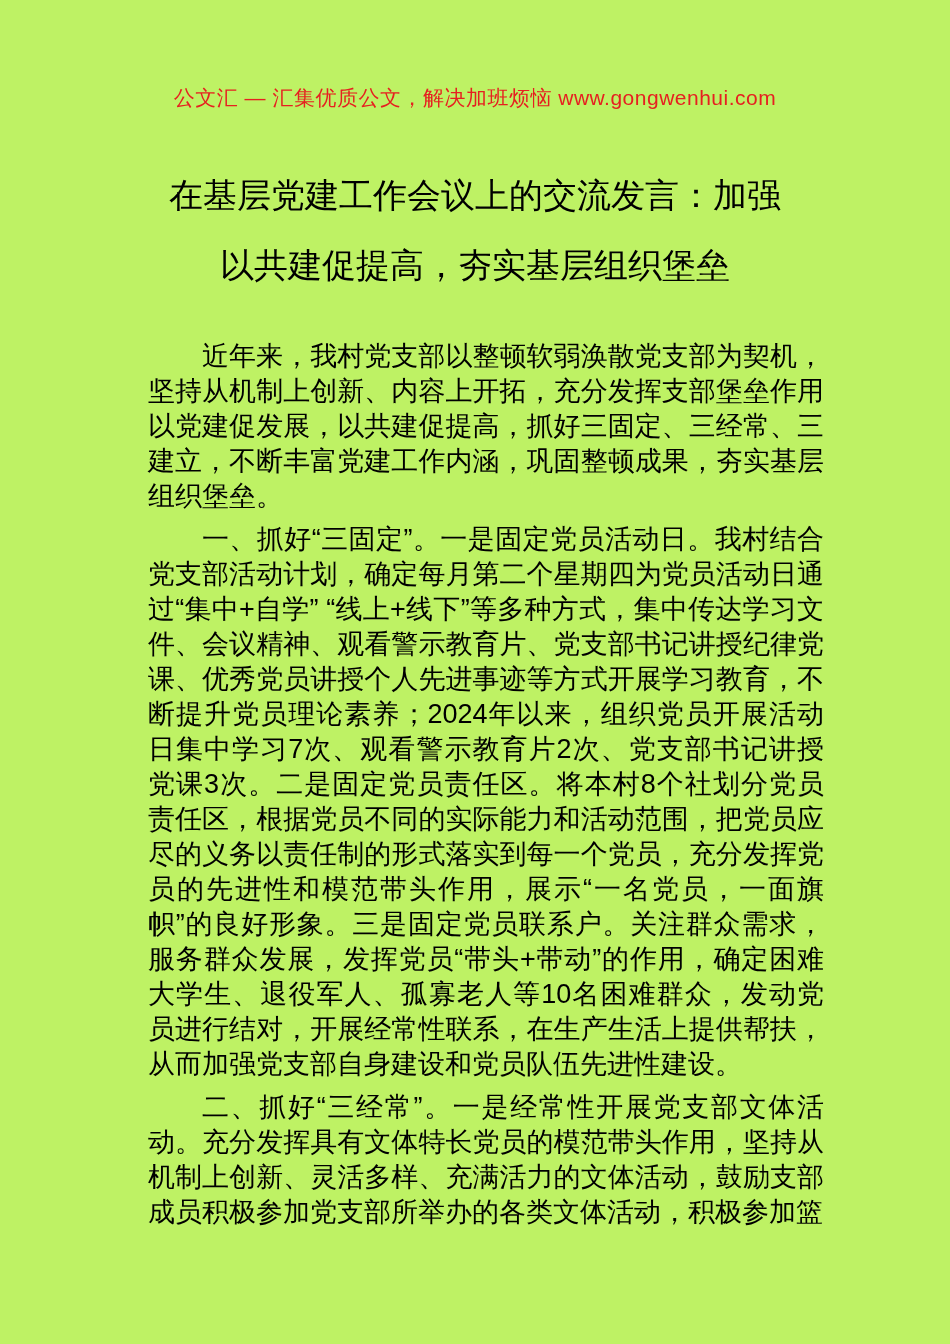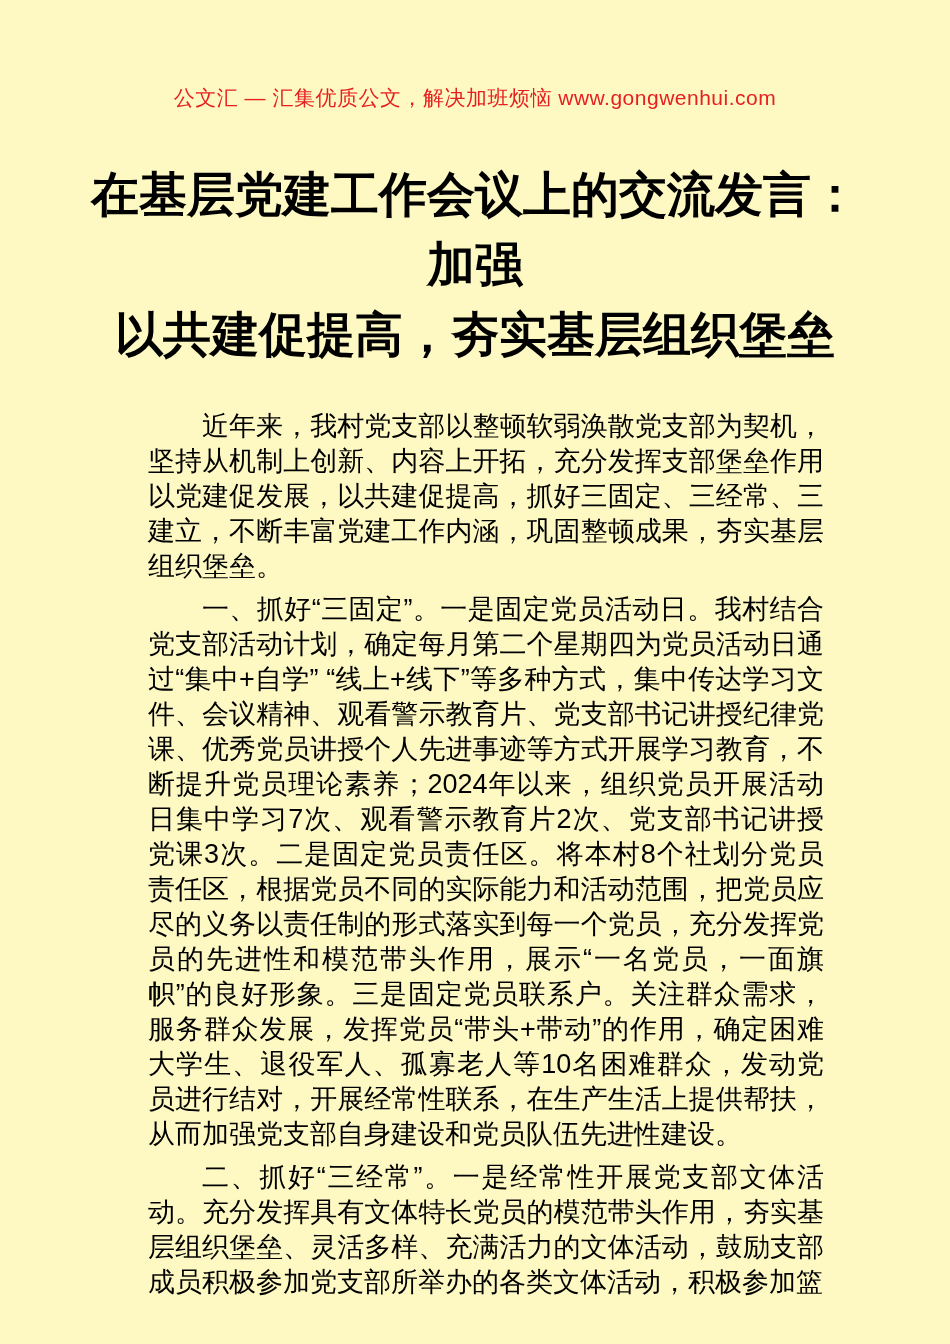--- a/index.html
+++ b/index.html
@@ -4,38 +4,38 @@
 <style>
   html, body {
     margin: 0;
     padding: 0;
     background: #ffffff;
   }
   .page {
     position: relative;
     width: 950px;
     height: 1344px;
-    background: #fef9c3;
+    background: #bef264;
     overflow: hidden;
     font-family: "Liberation Sans", "DejaVu Sans", sans-serif;
     color: #000000;
   }
   .watermark {
     padding-top: 84px;
     text-align: center;
     font-size: 21px;
     line-height: 28px;
     color: #e62020;
     letter-spacing: 0.5px;
     white-space: nowrap;
   }
   .doc-title {
     margin: 48px 70px 0 70px;
-    font-size: 48px;
-    font-weight: 700;
+    font-size: 34px;
+    font-weight: 400;
     text-align: center;
     line-height: 70px;
     letter-spacing: 0px;
   }
   .doc-title .title-line {
     display: block;
   }
   .doc-body {
     margin: 39px 118px 0 140px;
     font-size: 27px;
@@ -58,16 +58,16 @@
   <div class="watermark" style="color: rgb(230, 32, 32);">公文汇 — 汇集优质公文，解决加班烦恼 www.gongwenhui.com</div>
 
   <h1 class="doc-title">
     <span class="title-line">在基层党建工作会议上的交流发言：加强</span>
     <span class="title-line">以共建促提高，夯实基层组织堡垒</span>
   </h1>
 
   <div class="doc-body" style="color: rgb(0, 0, 0);">
     <p>近年来，我村党支部以整顿软弱涣散党支部为契机，坚持从机制上创新、内容上开拓，充分发挥支部堡垒作用以党建促发展，以共建促提高，抓好三固定、三经常、三建立，不断丰富党建工作内涵，巩固整顿成果，夯实基层组织堡垒。</p>
     <p>一、抓好“三固定”。一是固定党员活动日。我村结合党支部活动计划，确定每月第二个星期四为党员活动日通过“集中+自学” “线上+线下”等多种方式，集中传达学习文件、会议精神、观看警示教育片、党支部书记讲授纪律党课、优秀党员讲授个人先进事迹等方式开展学习教育，不断提升党员理论素养；2024年以来，组织党员开展活动日集中学习7次、观看警示教育片2次、党支部书记讲授党课3次。二是固定党员责任区。将本村8个社划分党员责任区，根据党员不同的实际能力和活动范围，把党员应尽的义务以责任制的形式落实到每一个党员，充分发挥党员的先进性和模范带头作用，展示“一名党员，一面旗帜”的良好形象。三是固定党员联系户。关注群众需求，服务群众发展，发挥党员“带头+带动”的作用，确定困难大学生、退役军人、孤寡老人等10名困难群众，发动党员进行结对，开展经常性联系，在生产生活上提供帮扶，从而加强党支部自身建设和党员队伍先进性建设。</p>
-    <p>二、抓好“三经常”。一是经常性开展党支部文体活动。充分发挥具有文体特长党员的模范带头作用，夯实基层组织堡垒、灵活多样、充满活力的文体活动，鼓励支部成员积极参加党支部所举办的各类文体活动，积极参加篮</p>
+    <p>二、抓好“三经常”。一是经常性开展党支部文体活动。充分发挥具有文体特长党员的模范带头作用，坚持从机制上创新、灵活多样、充满活力的文体活动，鼓励支部成员积极参加党支部所举办的各类文体活动，积极参加篮</p>
   </div>
 
 </div>
 
 </body></html>

